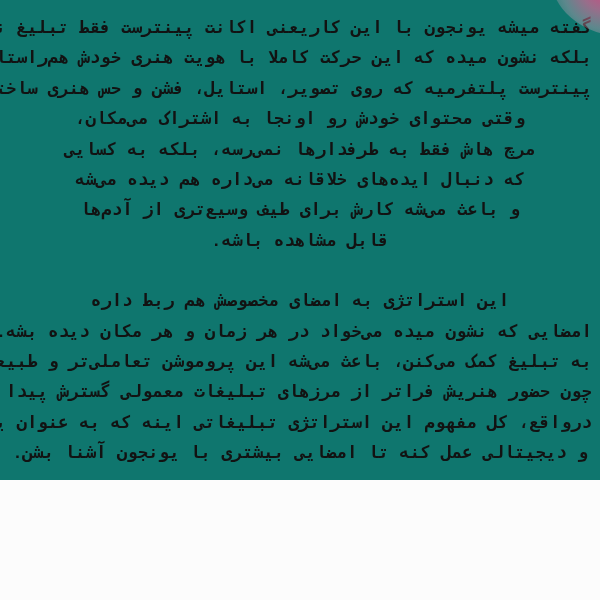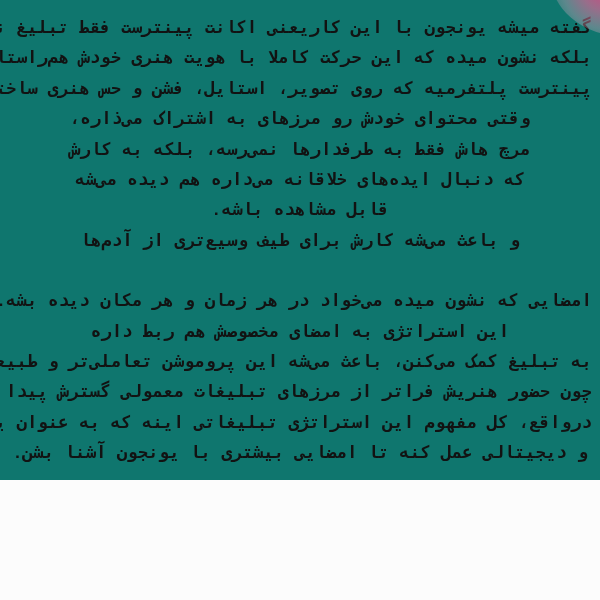--- a/index.html
+++ b/index.html
@@ -83,32 +83,32 @@
 <div class="page">
 
   <div class="corner-accent"></div>
 
   <div class="text-body">
 
     <p class="para">
       <span class="line">گفته میشه یونجون با این کاریعنی اکانت پینترست فقط تبلیغ نمی‌کنه</span>
       <span class="line">بلکه نشون میده که این حرکت کاملا با هویت هنری خودش هم‌راستاست.</span>
       <span class="line">پینترست پلتفرمیه که روی تصویر، استایل، فشن و حس هنری ساخته شده؛</span>
-      <span class="line">وقتی محتوای خودش رو مرزهای به اشتراک می‌ذاره،</span>
-      <span class="line">مرچ هاش فقط به طرفدارها نمی‌رسه، بلکه به کارش</span>
+      <span class="line">وقتی محتوای خودش رو اونجا به اشتراک می‌مکان،</span>
+      <span class="line">مرچ هاش فقط به طرفدارها نمی‌رسه، بلکه به کسایی</span>
       <span class="line">که دنبال ایده‌های خلاقانه می‌داره هم دیده می‌شه</span>
+      <span class="line">و باعث می‌شه کارش برای طیف وسیع‌تری از آدم‌ها</span>
       <span class="line">قابل مشاهده باشه.</span>
-      <span class="line">و باعث می‌شه کارش برای طیف وسیع‌تری از آدم‌ها</span>
     </p>
 
     <div class="para-gap"></div>
 
     <p class="para">
+      <span class="line">این استراتژی به امضای مخصوصش هم ربط داره</span>
       <span class="line">امضایی که نشون میده می‌خواد در هر زمان و هر مکان دیده بشه.</span>
-      <span class="line">این استراتژی به امضای مخصوصش هم ربط داره</span>
       <span class="line">به تبلیغ کمک می‌کنن، باعث می‌شه این پروموشن تعاملی‌تر و طبیعی‌تر باشه،</span>
       <span class="line">چون حضور هنریش فراتر از مرزهای تبلیغات معمولی گسترش پیدا می‌کنه.</span>
       <span class="line">درواقع، کل مفهوم این استراتژی تبلیغاتی اینه که به عنوان یه هشتگ فیزیکی</span>
       <span class="line">و دیجیتالی عمل کنه تا امضایی بیشتری با یونجون آشنا بشن.</span>
     </p>
 
   </div>
 </div>
 
 </body></html>

